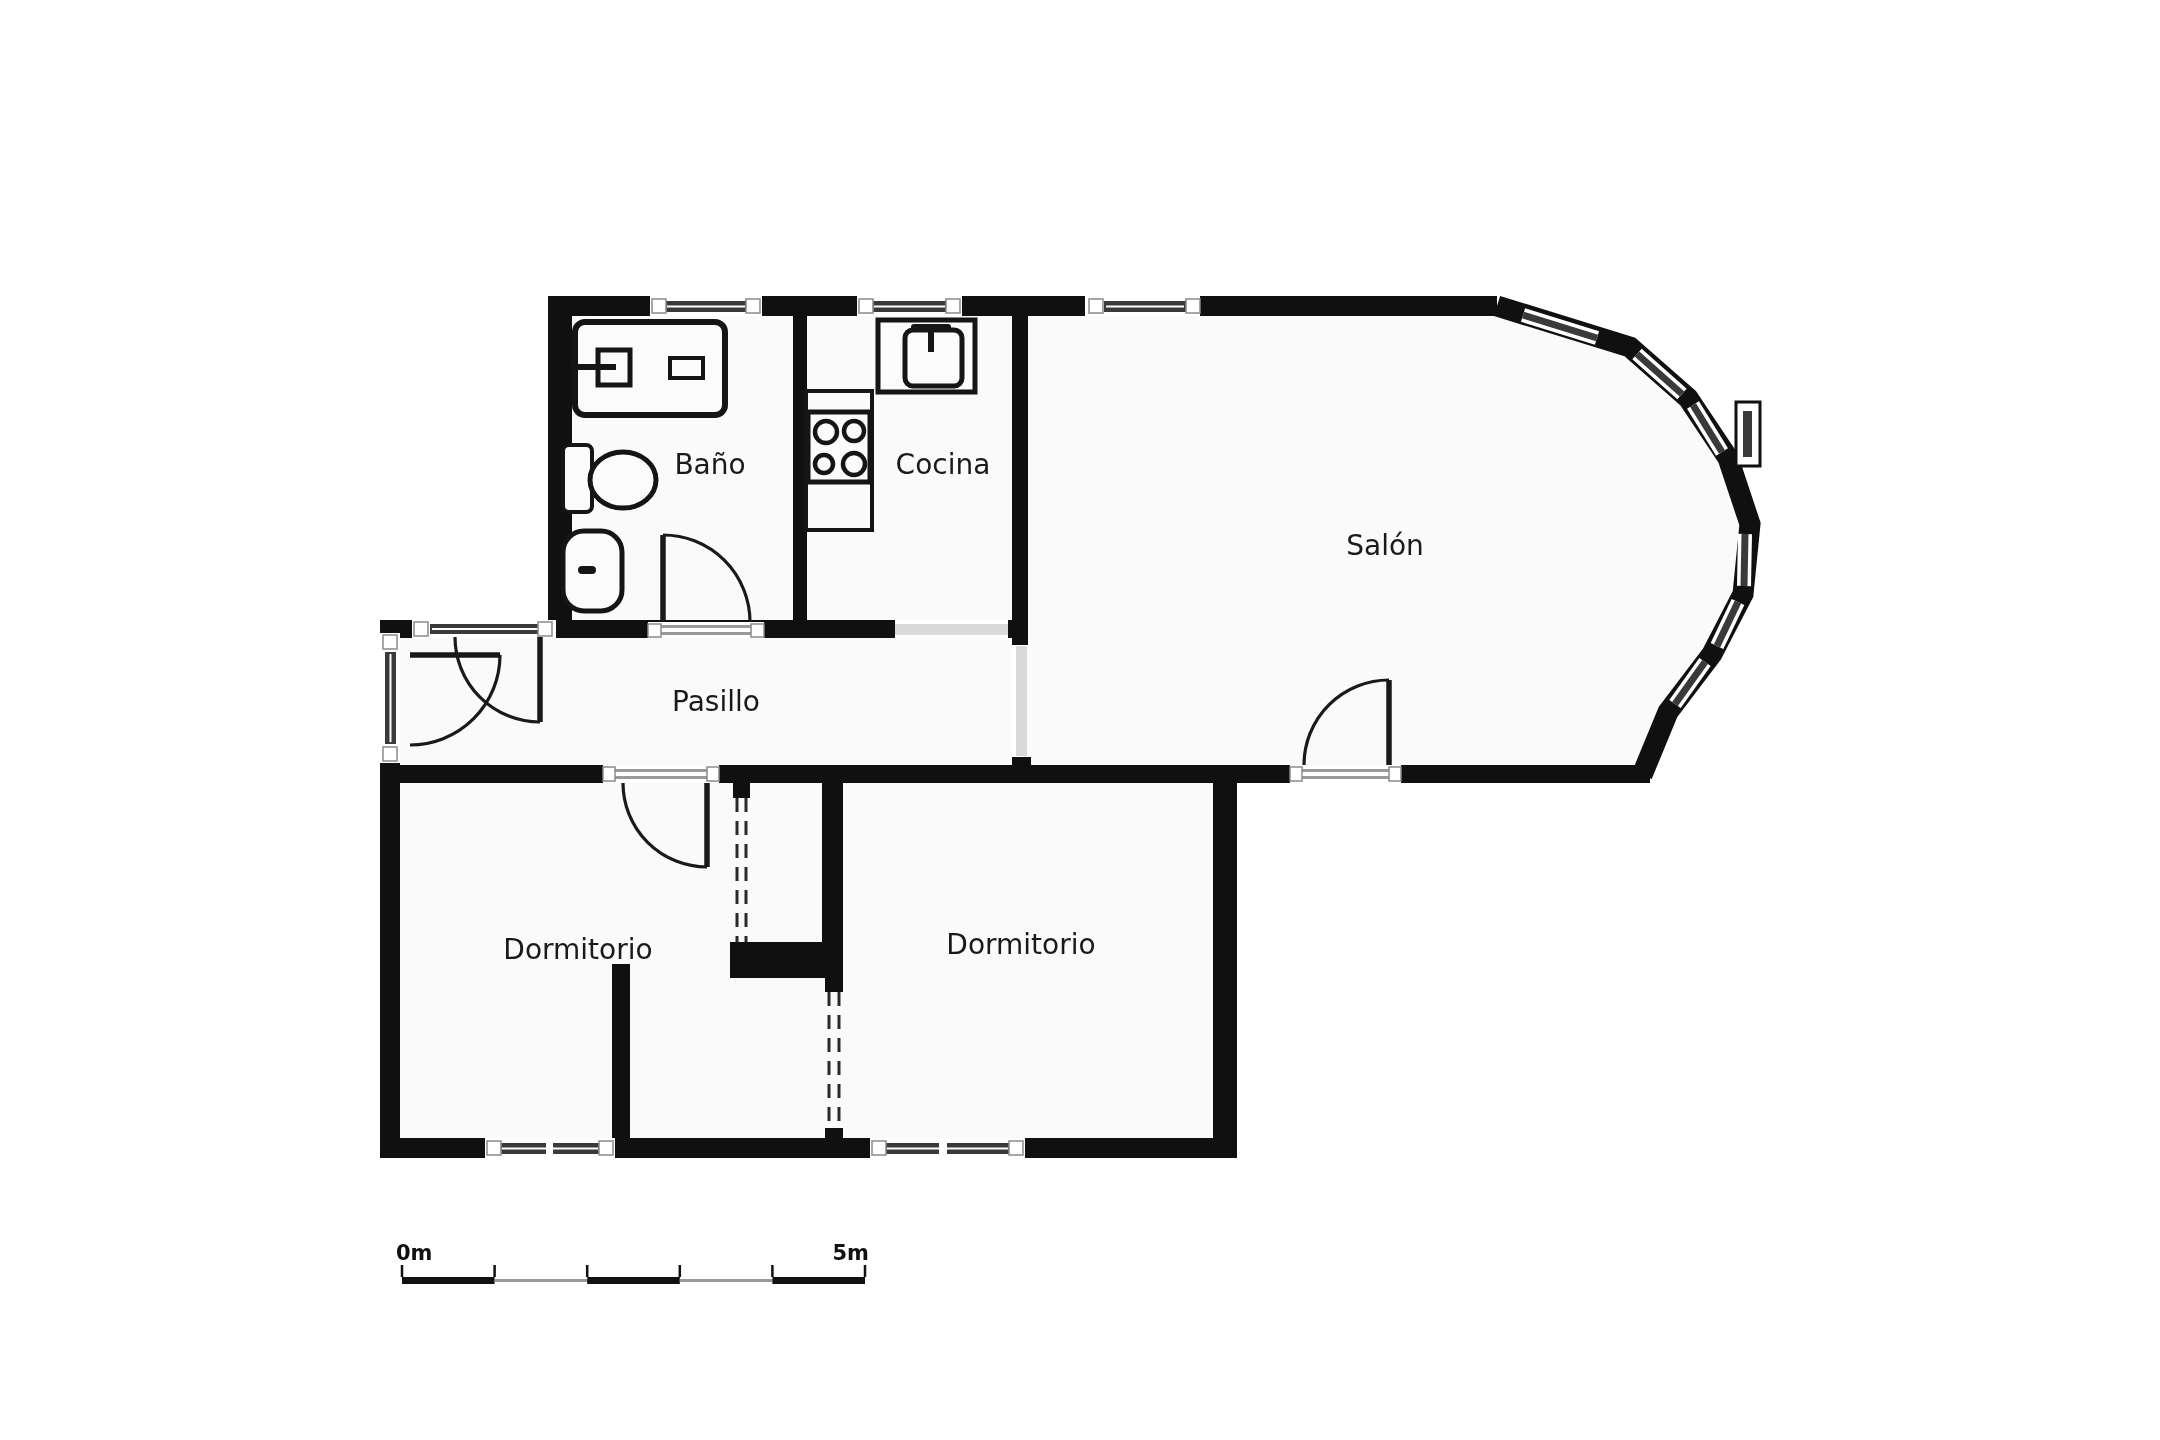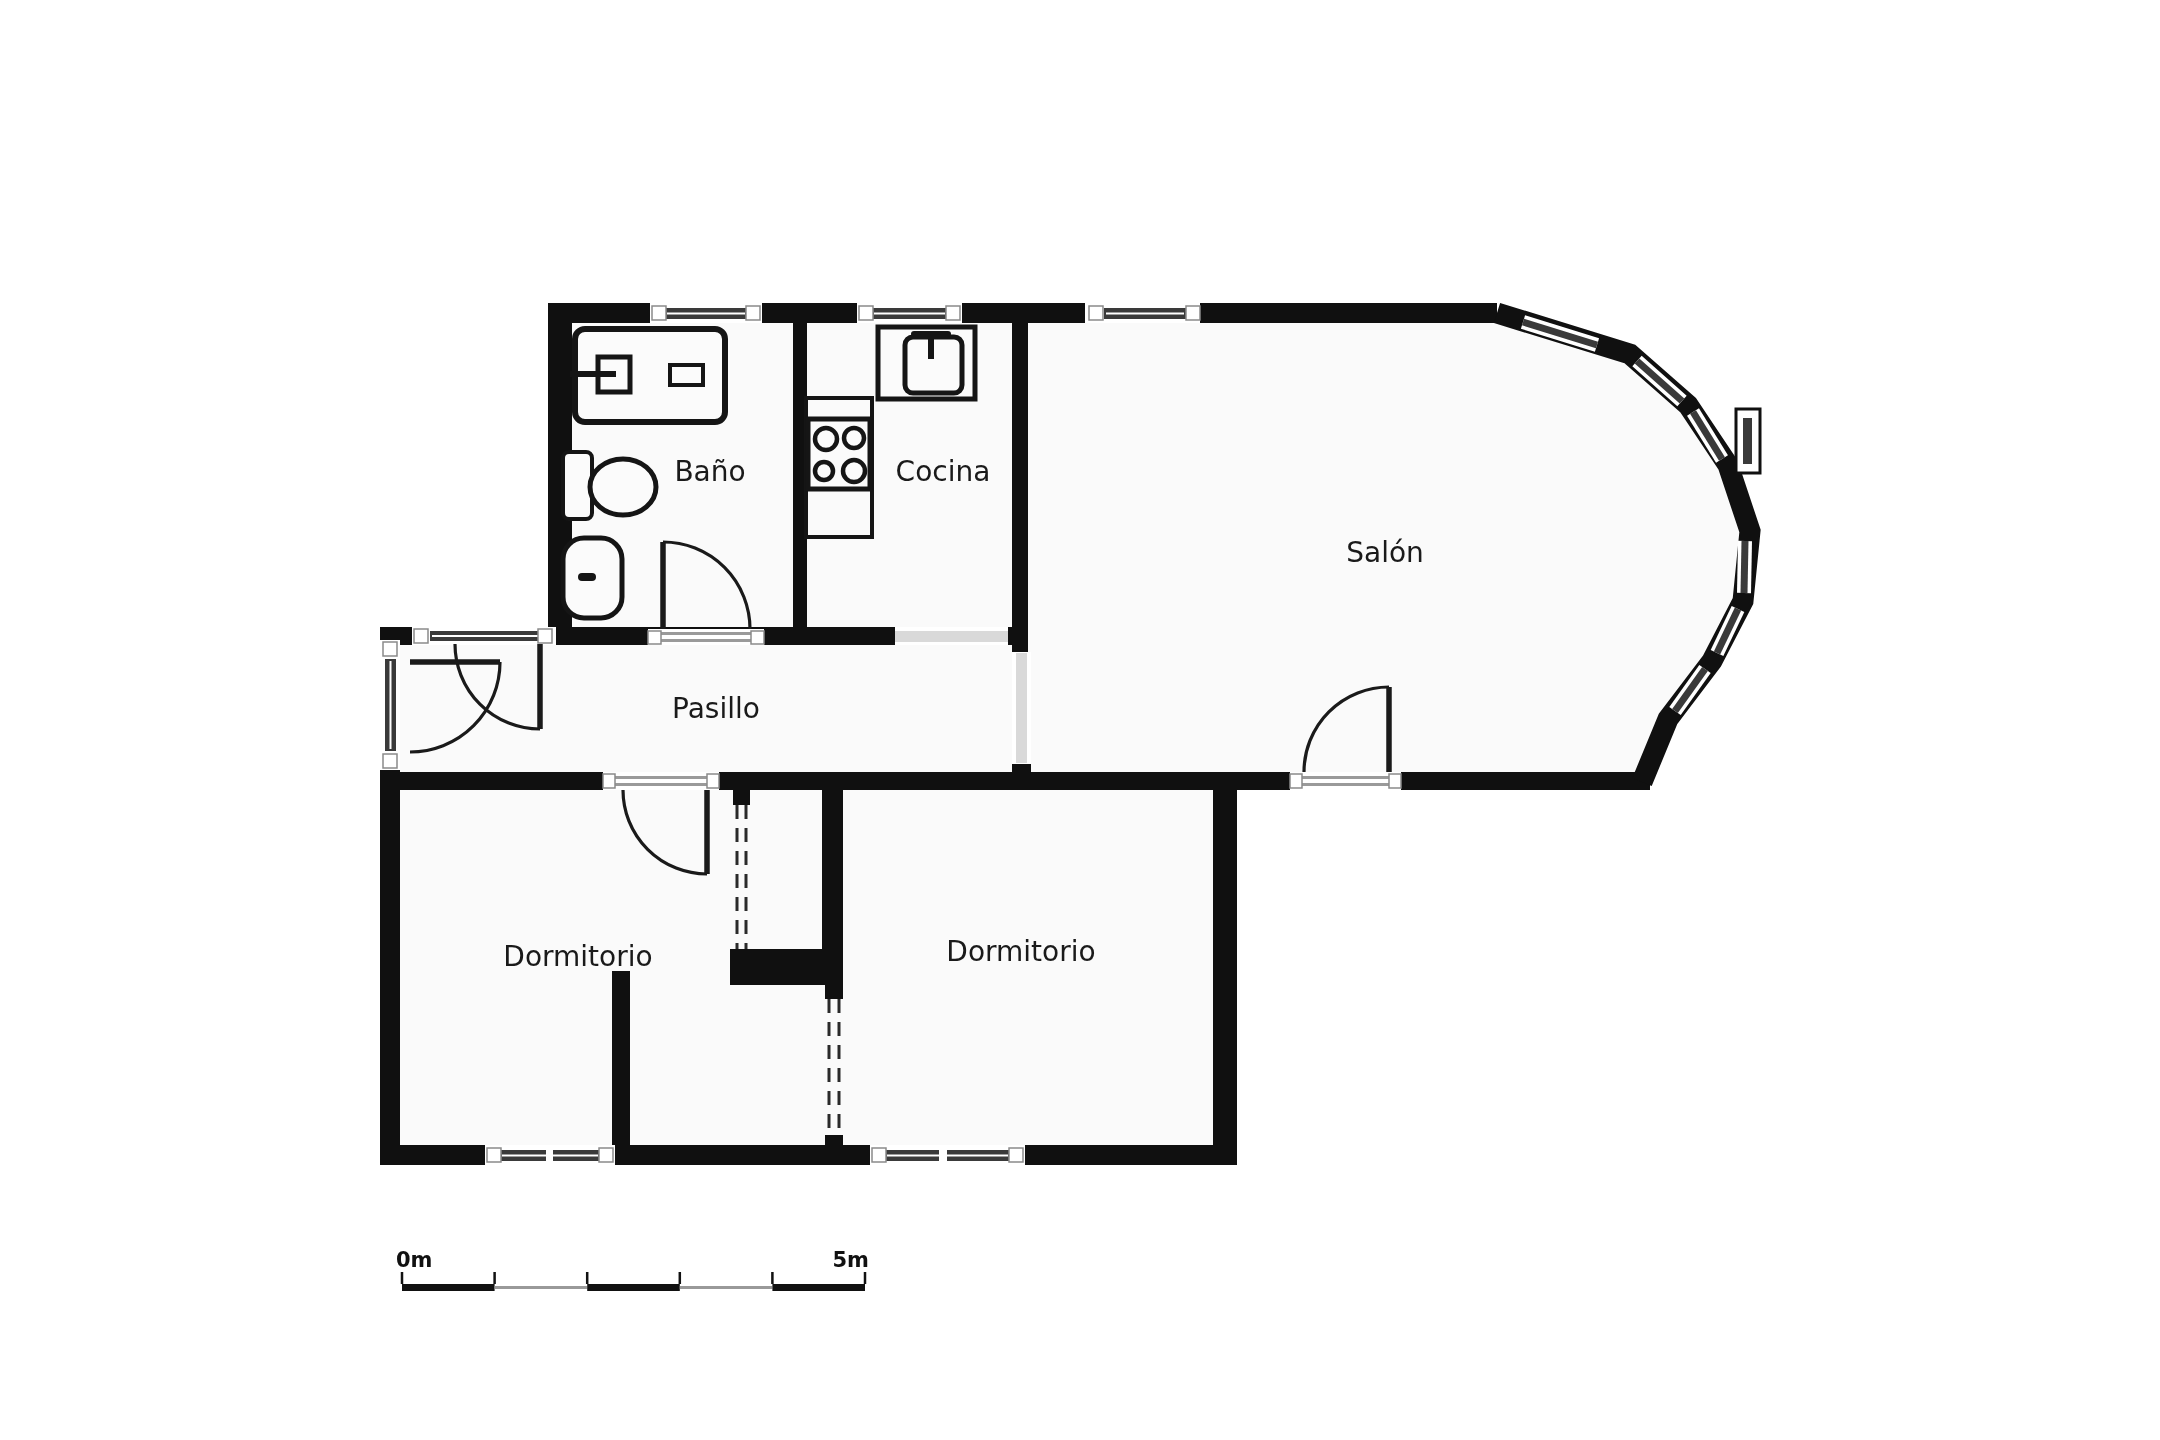--- a/index.html
+++ b/index.html
@@ -1,17 +1,17 @@
 <!DOCTYPE html>
 <html><head>
 <meta charset="utf-8">
 <style>
   html,body{margin:0;padding:0;background:#ffffff;}
   #stage{position:relative;width:2160px;height:1388px;background:#ffffff;overflow:hidden;
-         font-family:"DejaVu Sans", sans-serif;margin-top:7px;}
+         font-family:"DejaVu Sans", sans-serif;}
   svg{display:block}
   text{font-family:"DejaVu Sans", sans-serif;}
 </style>
 </head>
 <body>
 
 <div id="stage">
   <svg id="plan-svg" width="2160" height="1440" viewBox="0 0 2160 1440">
       <path d="M560,306 L1497,306 L1630,347 L1688,398 L1728,458 L1750,524 L1743,594 L1712,654 L1668,712 L1642,774 L1237,774 L1237,1148 L390,1148 L390,630 L560,630 Z" fill="#fafafa"></path>
       <rect x="548" y="296" width="949" height="20" fill="#101010"></rect>

